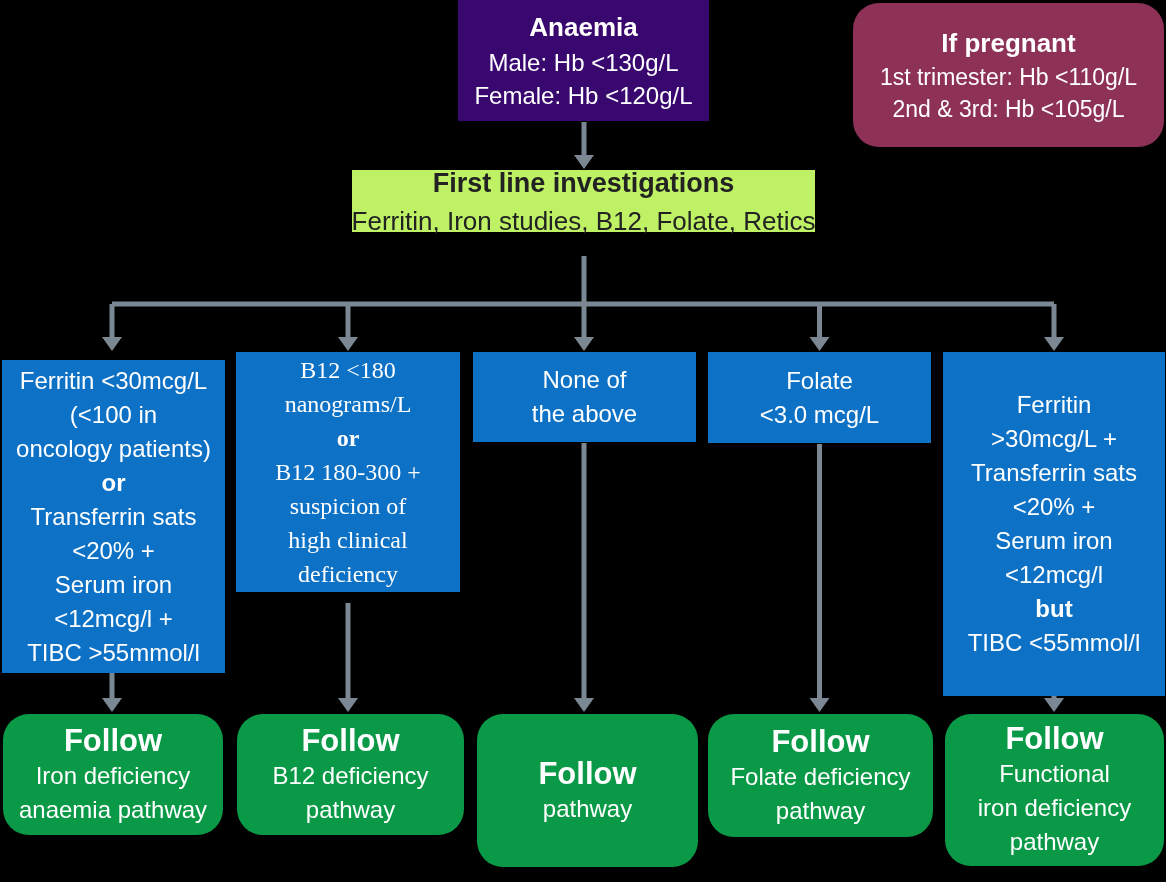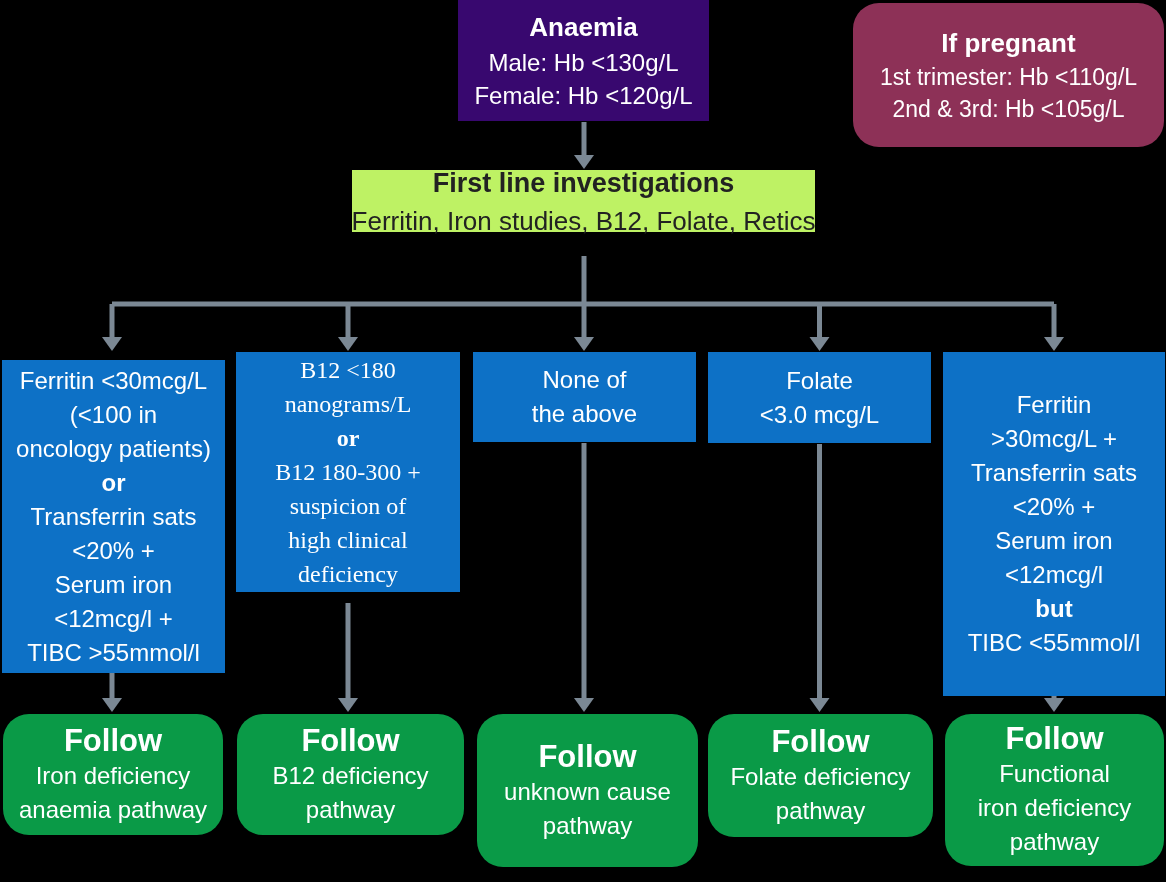--- a/index.html
+++ b/index.html
@@ -167,21 +167,20 @@
   </div>
 
   <div class="box outcome g2">
     <span class="title">Follow</span>
     <span class="line">B12 deficiency</span>
     <span class="line">pathway</span>
   </div>
 
   <div class="box outcome g3">
     <span class="title">Follow</span>
-    <span class="line">unknown cause</span>
     <span class="line">pathway</span>
   </div>
 
   <div class="box outcome g4">
     <span class="title">Follow</span>
     <span class="line">Folate deficiency</span>
     <span class="line">pathway</span>
   </div>
 
   <div class="box outcome g5">

